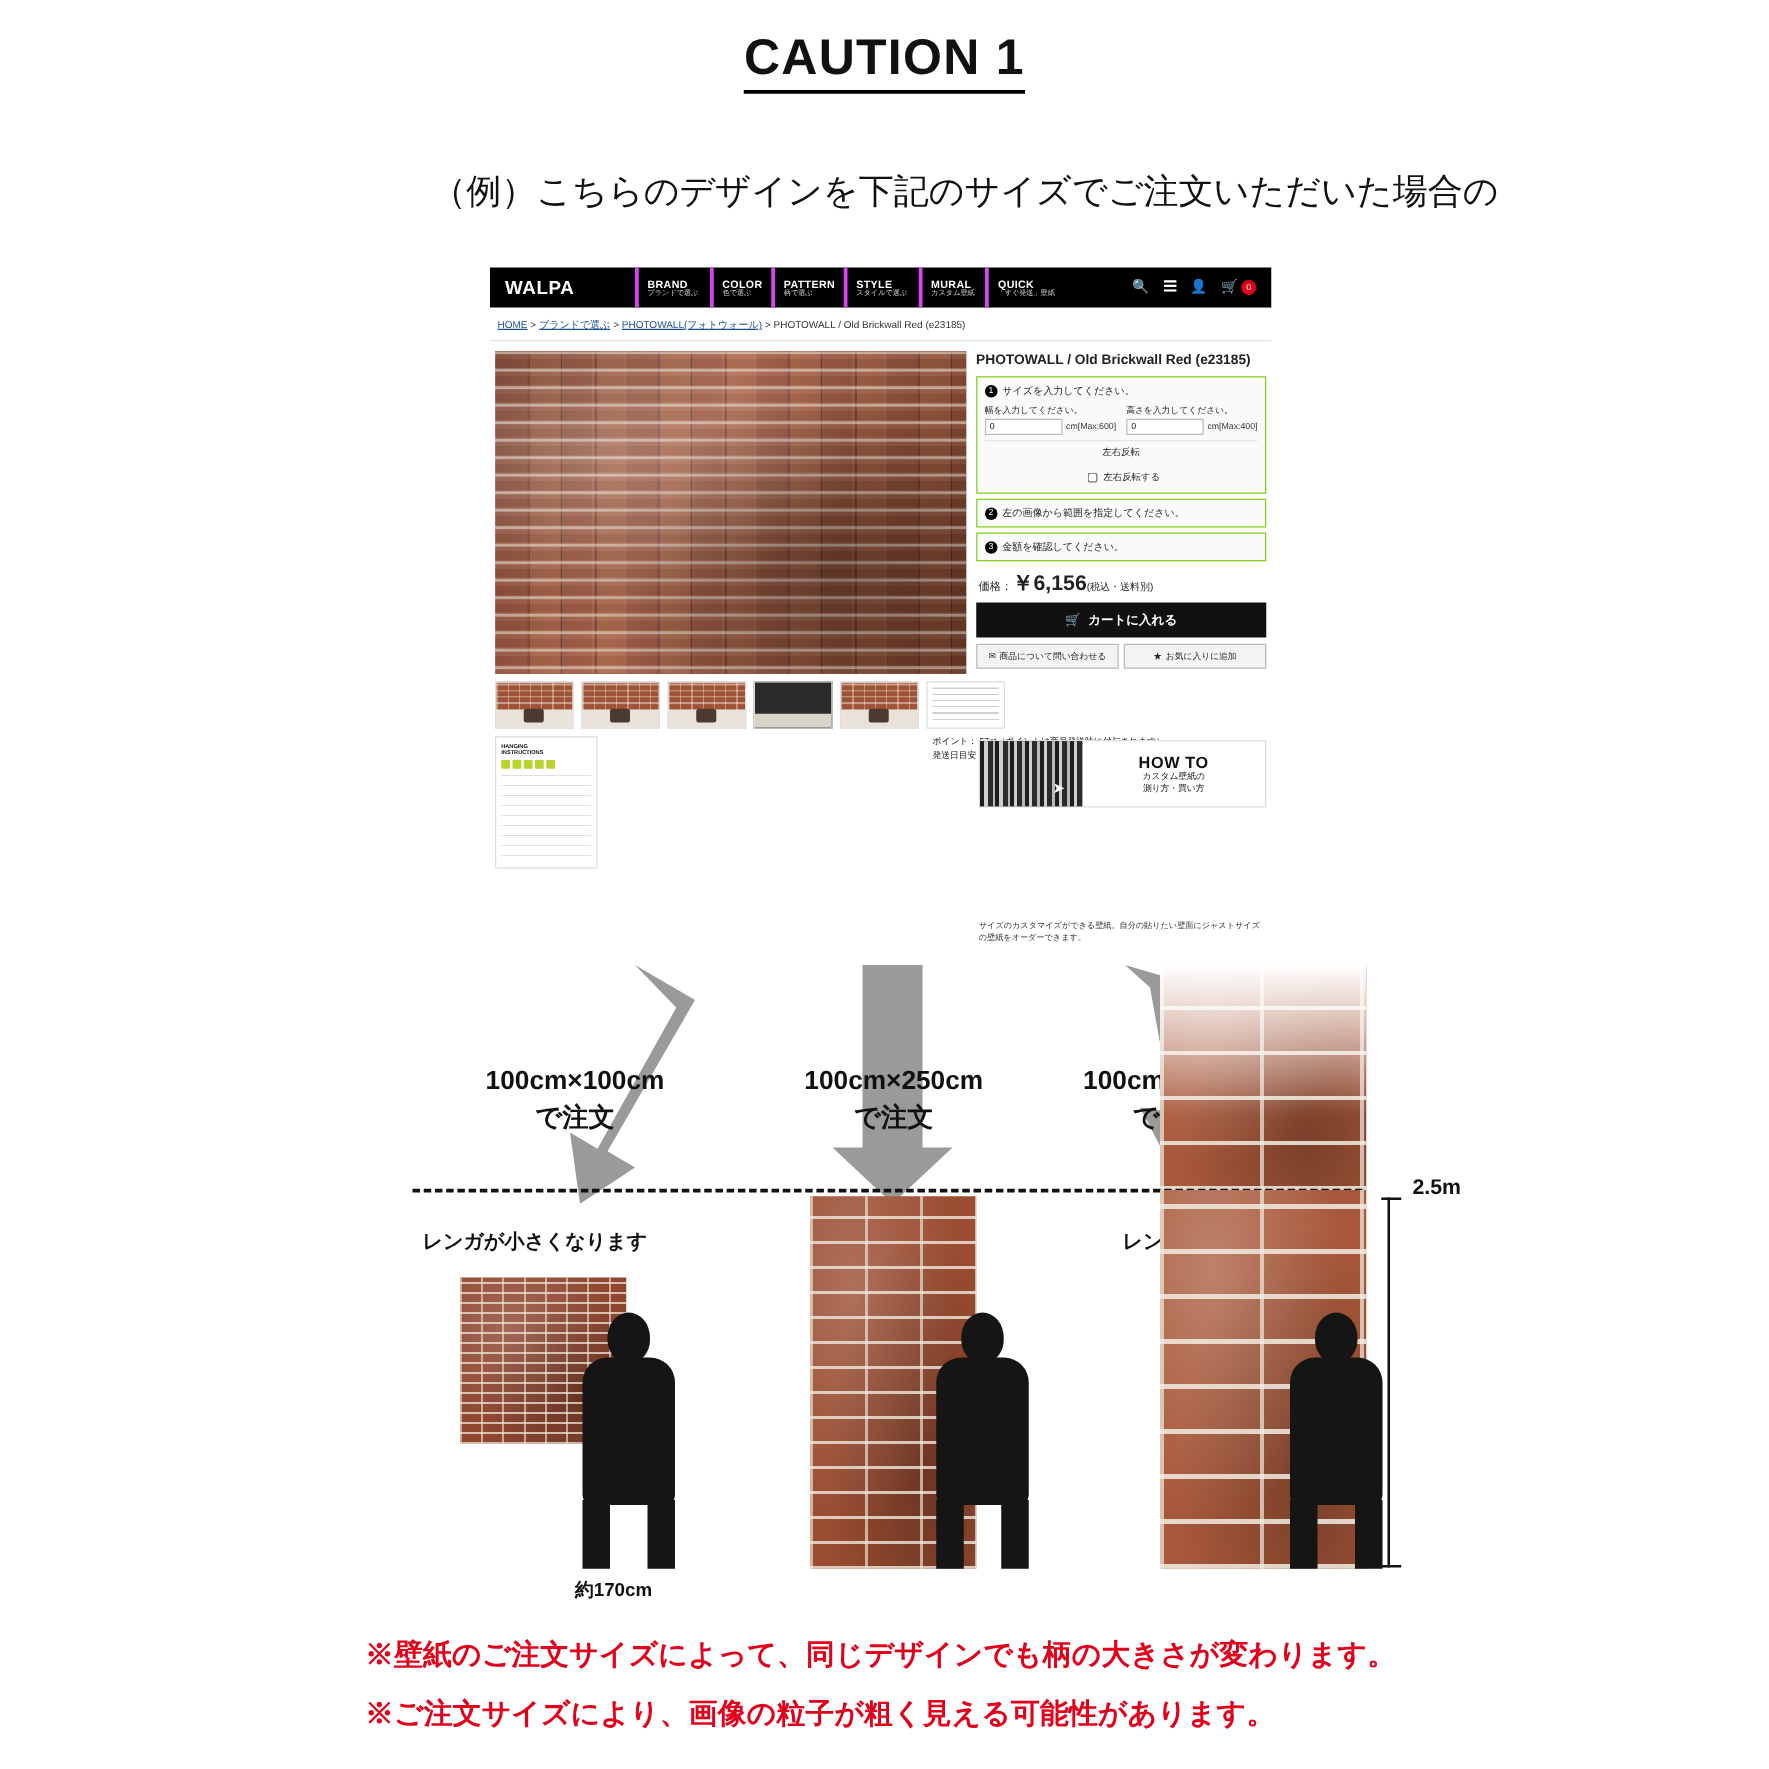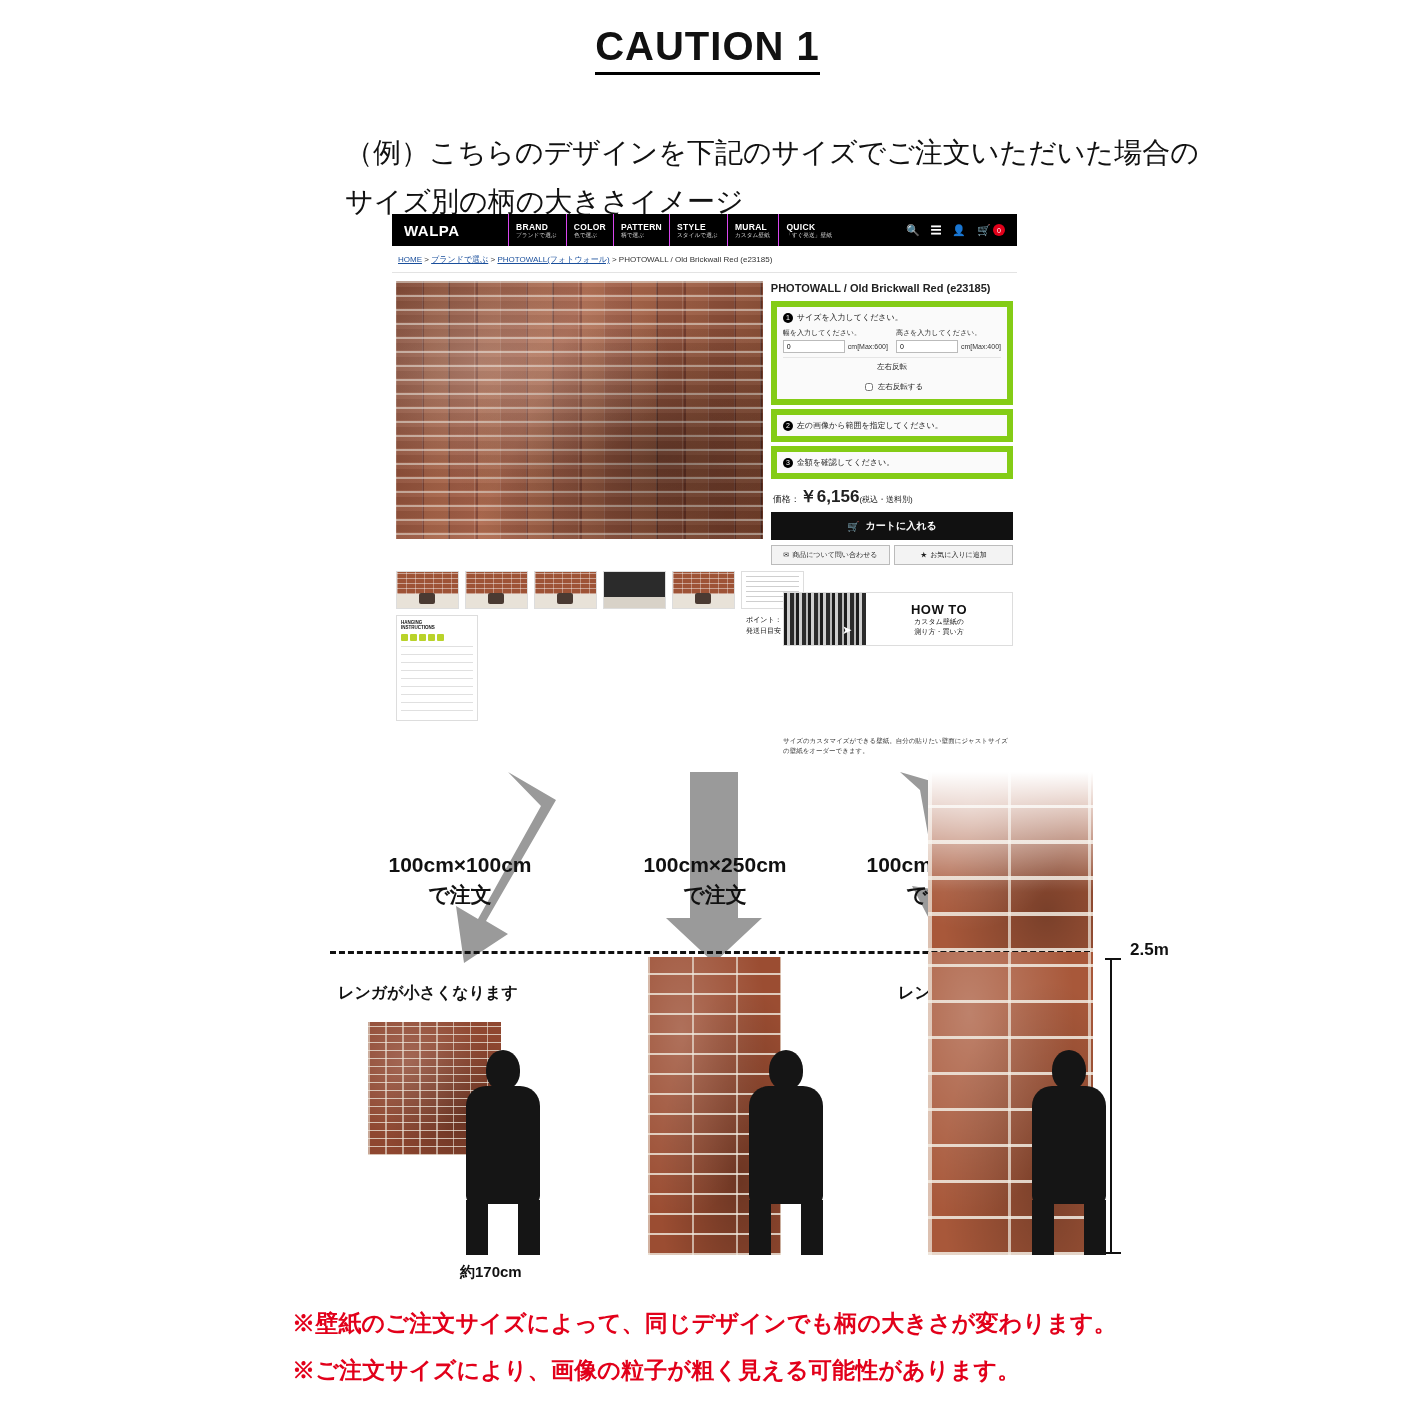--- a/index.html
+++ b/index.html
@@ -67,21 +67,21 @@
     width: 104px;
     padding-left: 4px;
   }
   .wp-nav {
     display: flex;
     align-items: stretch;
     height: 100%;
     flex: 1;
   }
   .wp-nav-item {
-    border-left: 1px solid #d946ef;
+    border-left: 3px solid #d946ef;
     padding: 2px 7px 0 7px;
     display: flex;
     flex-direction: column;
     justify-content: center;
     line-height: 1.08;
   }
   .wp-nav-item .en {
     font-size: 8.5px;
     font-weight: bold;
     letter-spacing: .3px;
@@ -156,21 +156,21 @@
     flex: 1;
     font-size: 8px;
     color: #222;
   }
   .prod-title {
     font-size: 11px;
     font-weight: bold;
     margin: 1px 0 7px 0;
   }
   .step-box {
-    border: 6px solid #84cc16;
+    border: 1px solid #84cc16;
     padding: 5px 6px;
     margin-bottom: 4px;
     background: #fafafa;
   }
   .step-line { display: flex; align-items: center; gap: 4px; font-size: 8px; }
   .num {
     background: #000; color: #fff; width: 10px; height: 10px; border-radius: 50%;
     font-size: 7px; display: flex; align-items: center; justify-content: center; flex: 0 0 auto;
   }
   .size-row { display: flex; gap: 8px; margin-top: 5px; }
@@ -361,21 +361,20 @@
 </style>
 </head>
 <body>
 
 <div class="page-title">
   <span>CAUTION 1</span>
 </div>
 
 <div class="intro">
   <div>（例）こちらのデザインを下記のサイズでご注文いただいた場合の</div>
-  <div>サイズ別の柄の大きさイメージ</div>
 </div>
 
 <div class="browser">
 
   <div class="wp-header">
     <div class="wp-logo">WALPA</div>
     <div class="wp-nav">
       <div class="wp-nav-item">
         <span class="en">BRAND</span>
         <span class="jp">ブランドで選ぶ</span>

